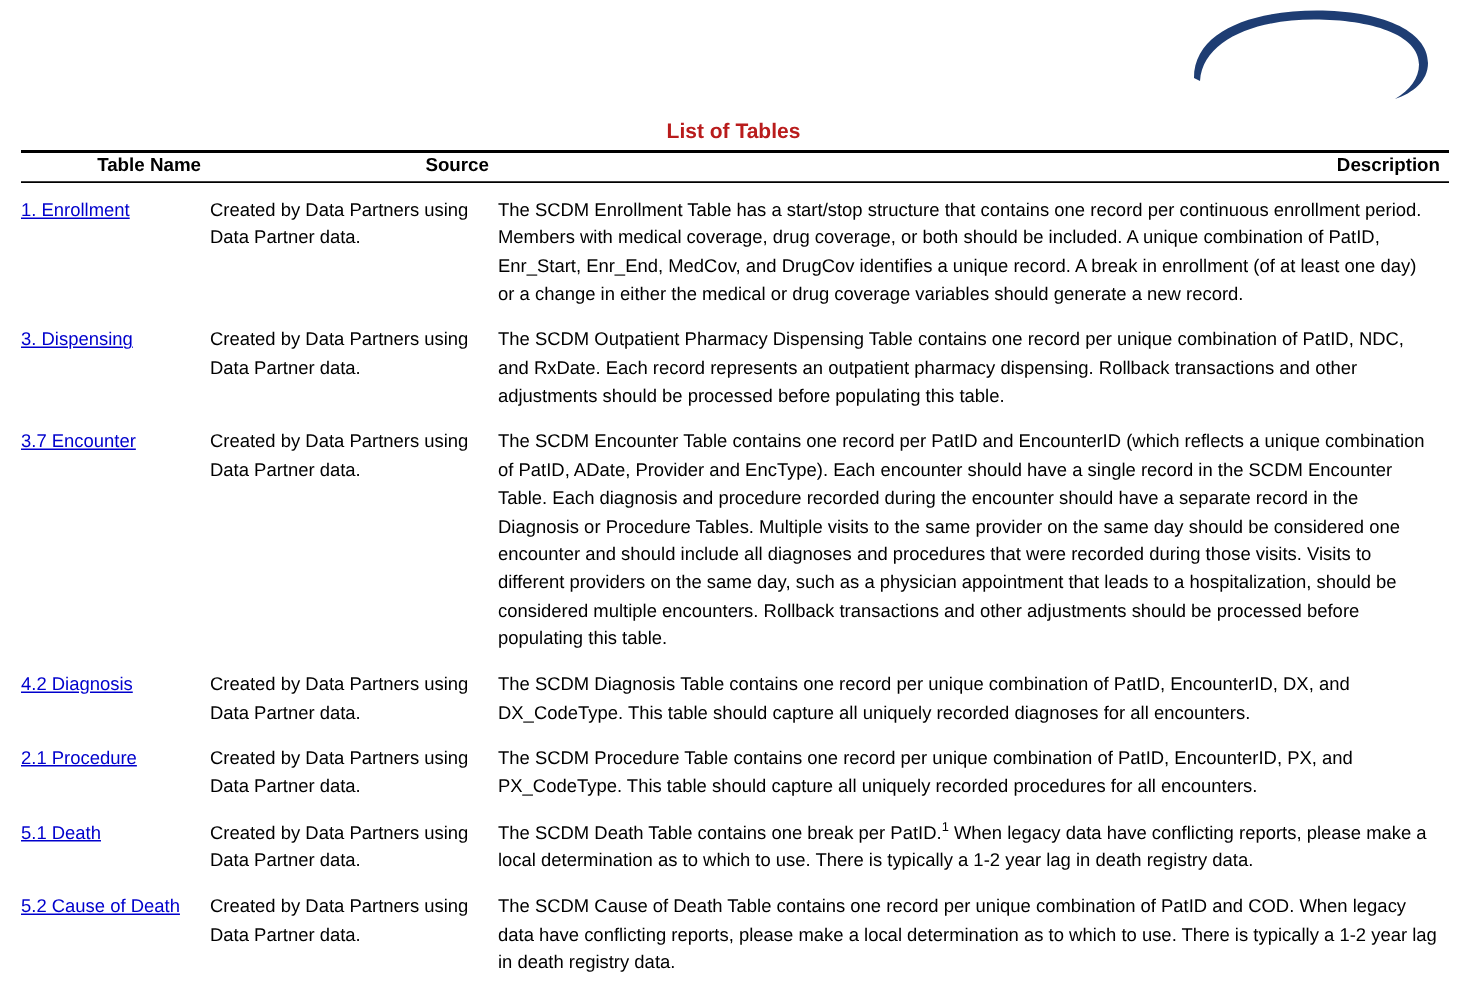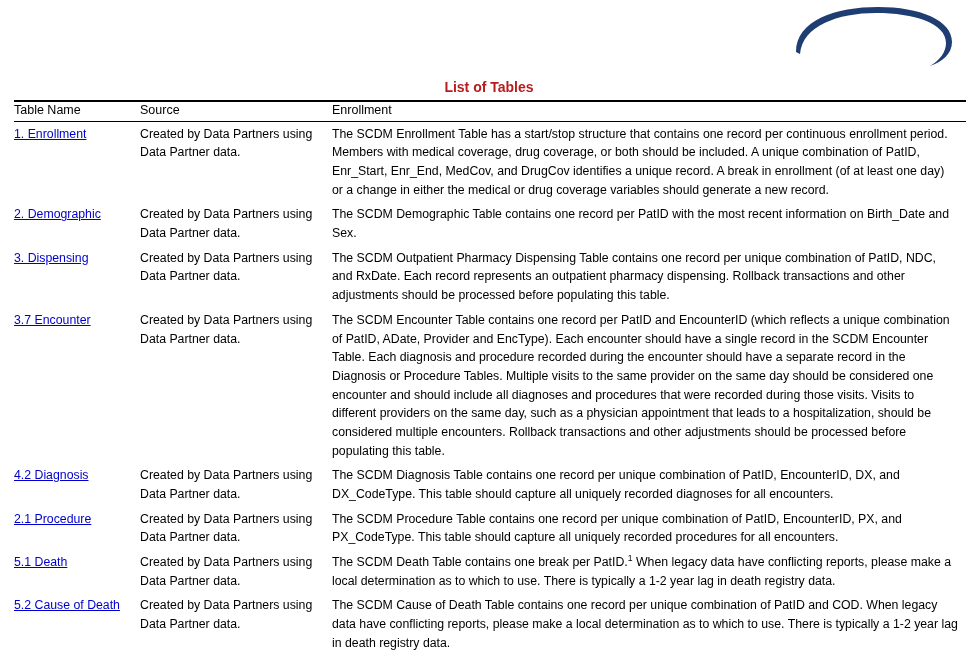--- a/index.html
+++ b/index.html
@@ -66,34 +66,34 @@
   table.list {
     border-collapse: collapse;
     width: 952px;
     table-layout: fixed;
   }
   table.list col.c-name { width: 126px; }
   table.list col.c-src  { width: 192px; }
   table.list col.c-desc { width: 634px; }
 
   table.list thead th {
-    text-align: left;
+    text-align: right;
     vertical-align: bottom;
     font-size: 12.5px;
-    font-weight: normal;
+    font-weight: bold;
     padding: 1px 6px 2px 0;
     border-top: 2.5px solid #000;
     border-bottom: 1px solid #000;
     line-height: 1.25;
   }
   table.list tbody td {
     vertical-align: top;
     font-size: 12.3px;
     line-height: 1.52;
-    padding: 3px 8px 3px 0;
+    padding: 9px 8px 3px 0;
     border: none;
   }
   td.c-src-cell { padding-right: 10px; }
   td.c-desc-cell { padding-right: 2px; margin-top: 28px; }
 
   .tlink {
     color: #0000cc;
     text-decoration: underline;
     white-space: nowrap;
     cursor: pointer;
@@ -120,33 +120,28 @@
   <table class="list">
     <colgroup>
       <col class="c-name">
         <col class="c-src">
         <col class="c-desc">
     </colgroup>
     <thead>
       <tr>
         <th>Table Name</th>
         <th>Source</th>
-        <th>Enrollment</th>
+        <th>Description</th>
       </tr>
     </thead>
     <tbody>
         <tr>
           <td><span class="tlink">1. Enrollment</span></td>
           <td class="c-src-cell">Created by Data Partners using Data Partner data.</td>
           <td class="c-desc-cell">The SCDM Enrollment Table has a start/stop structure that contains one record per continuous enrollment period. Members with medical coverage, drug coverage, or both should be included. A unique combination of PatID, Enr_Start, Enr_End, MedCov, and DrugCov identifies a unique record. A break in enrollment (of at least one day) or a change in either the medical or drug coverage variables should generate a new record.</td>
-        </tr>
-        <tr>
-          <td><span class="tlink">2. Demographic</span></td>
-          <td class="c-src-cell">Created by Data Partners using Data Partner data.</td>
-          <td class="c-desc-cell">The SCDM Demographic Table contains one record per PatID with the most recent information on Birth_Date and Sex.</td>
         </tr>
         <tr>
           <td><span class="tlink">3. Dispensing</span></td>
           <td class="c-src-cell">Created by Data Partners using Data Partner data.</td>
           <td class="c-desc-cell">The SCDM Outpatient Pharmacy Dispensing Table contains one record per unique combination of PatID, NDC, and RxDate. Each record represents an outpatient pharmacy dispensing. Rollback transactions and other adjustments should be processed before populating this table.</td>
         </tr>
         <tr>
           <td><span class="tlink">3.7 Encounter</span></td>
           <td class="c-src-cell">Created by Data Partners using Data Partner data.</td>
           <td class="c-desc-cell">The SCDM Encounter Table contains one record per PatID and EncounterID (which reflects a unique combination of PatID, ADate, Provider and EncType). Each encounter should have a single record in the SCDM Encounter Table. Each diagnosis and procedure recorded during the encounter should have a separate record in the Diagnosis or Procedure Tables. Multiple visits to the same provider on the same day should be considered one encounter and should include all diagnoses and procedures that were recorded during those visits. Visits to different providers on the same day, such as a physician appointment that leads to a hospitalization, should be considered multiple encounters. Rollback transactions and other adjustments should be processed before populating this table.</td>

